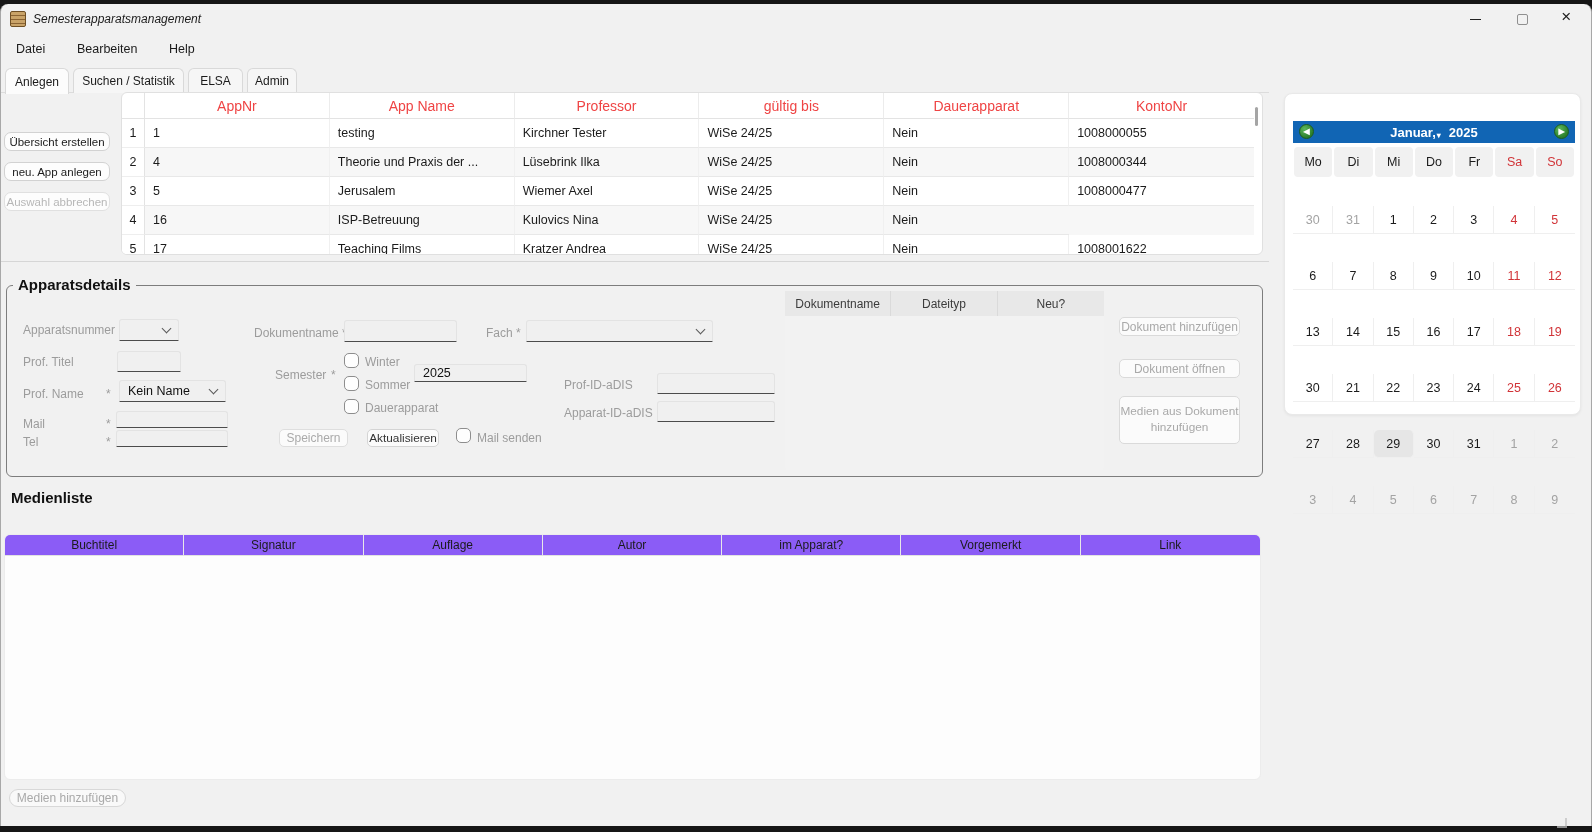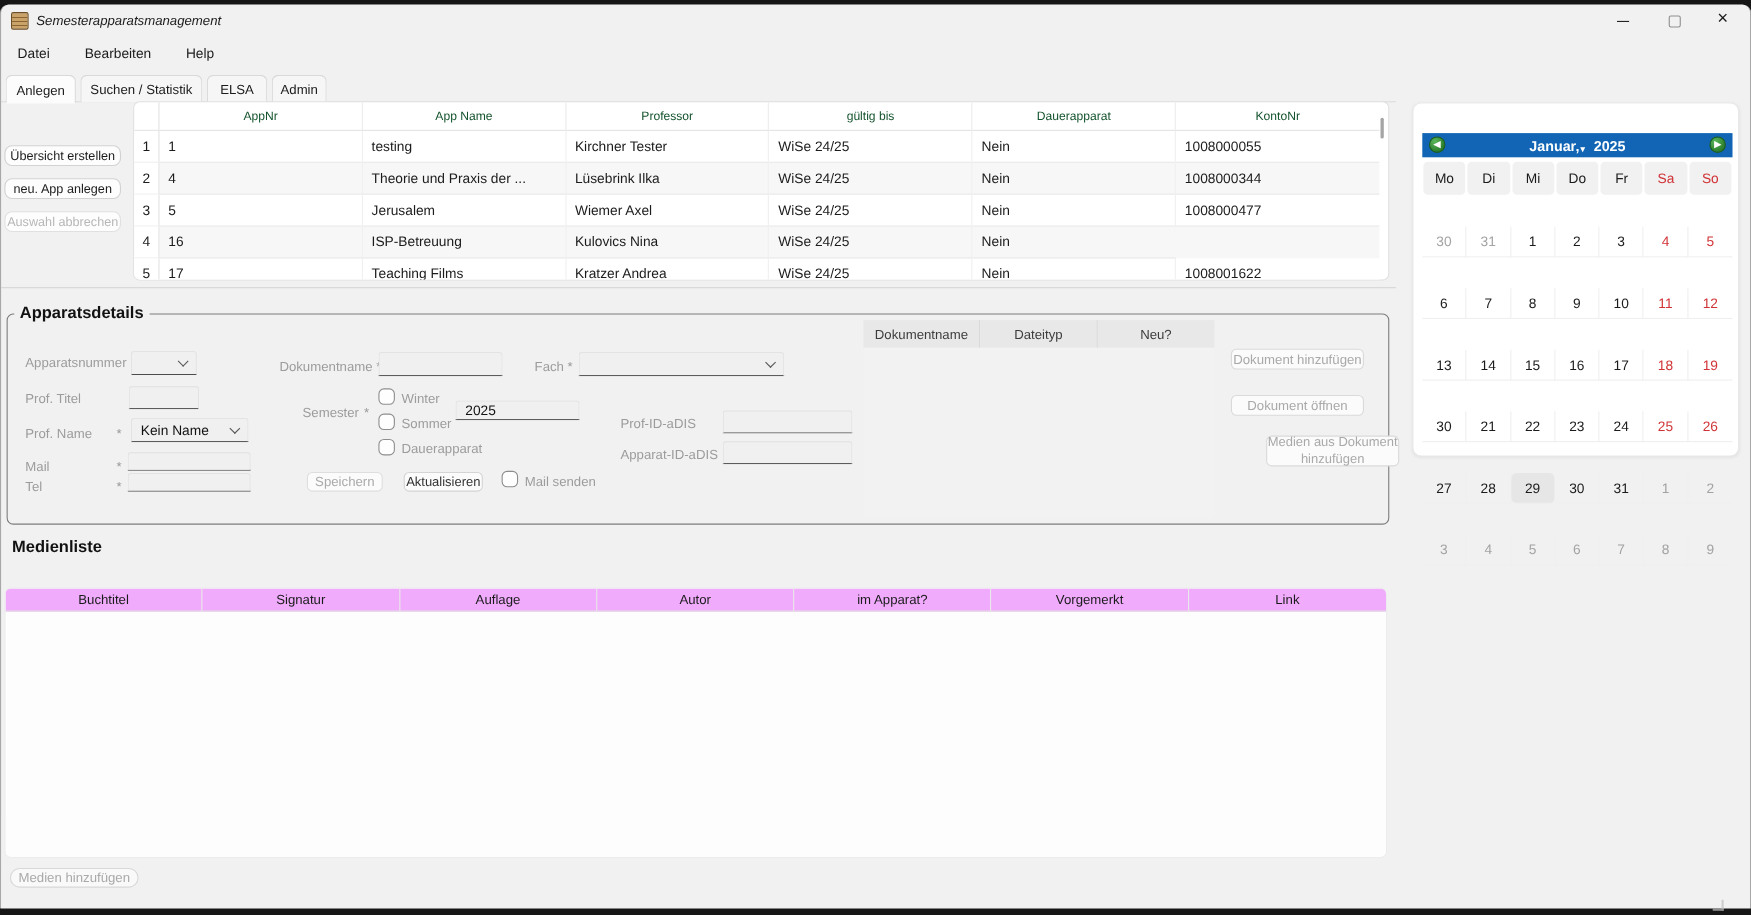--- a/index.html
+++ b/index.html
@@ -36,21 +36,21 @@
   .sbtn { position:absolute; left:3px; width:106px; height:19px; background:#fdfdfd; border:1px solid #d2d2d2;
           border-radius:7px; font-size:11.5px; color:#1b1b1b; white-space:nowrap;
           display:flex; align-items:center; justify-content:center; }
   #sbtn-0 { top:128px; } #sbtn-1 { top:158px; } #sbtn-2 { top:188px; color:#b7b7b7; border-color:#e0e0e0; }
 
   
   #appstable { position:absolute; left:120px; top:88px; width:1142px; height:163px; background:#fff;
                border:1px solid #e0e0e0; border-radius:6px; overflow:hidden; }
   .t-inner { position:absolute; left:0; top:0; right:8px; }
   .t-hrow { display:grid; grid-template-columns:23px repeat(6,1fr); height:26px; }
-  .t-hcell { display:flex; align-items:center; justify-content:center; font-size:11px; color:#14532d;
+  .t-hcell { display:flex; align-items:center; justify-content:center; font-size:14px; color:#ef4444;
              border-right:1px solid #ececec; border-bottom:1px solid #e3e3e3; }
   .t-hcell:first-child { border-right:1px solid #e3e3e3; }
   .t-hcell:last-child { border-right:none; }
   .t-row { display:grid; grid-template-columns:23px repeat(6,1fr); height:29px; background:#fff; }
   .t-row.alt { background:#f7f7f7; }
   .t-rownum { display:flex; align-items:center; justify-content:center; font-size:12.5px; color:#1b1b1b;
               background:#fff; border-right:1px solid #e3e3e3; border-bottom:1px solid #eee; }
   .t-cell { display:flex; align-items:center; padding-left:8px; font-size:12.5px; color:#1b1b1b;
             border-right:1px solid #f0f0f0; border-bottom:1px solid #e8e8e8; overflow:hidden; white-space:nowrap; }
   .t-cell:last-child { border-right:none; }
@@ -105,27 +105,27 @@
   
   #docpanel { position:absolute; left:784px; top:287px; width:319px; height:179px; background:#f2f2f2; border-radius:3px; }
   #dochead { display:grid; grid-template-columns:repeat(3,1fr); height:25px; }
   .doc-hcell { background:#e8e8e8; border-right:1px solid #dadada; display:flex; align-items:center; justify-content:center;
                font-size:12px; color:#3c3c3c; }
   .doc-hcell:last-child { border-right:none; }
   .dbtn { position:absolute; left:1118px; width:121px; background:#fbfbfb; border:1px solid #dadada; border-radius:5px;
           color:#a9a9a9; font-size:12px; display:flex; align-items:center; justify-content:center; text-align:center;
           white-space:nowrap; }
   #dbtn-0 { top:313px; height:19px; } #dbtn-1 { top:355px; height:19px; }
-  #dbtn-2 { top:392px; height:28px; line-height:1.35; white-space:normal; font-size:11.8px;margin-left:32px; }
+  #dbtn-2 { top:392px; height:48px; line-height:1.35; white-space:normal; font-size:11.8px; }
 
   
   #ml-title { position:absolute; left:10px; top:485px; font-size:15px; font-weight:bold; color:#111; }
   #mediacard { position:absolute; left:3px; top:530px; width:1257px; height:246px; background:#fdfdfd;
                border:1px solid #ececec; border-radius:6px; overflow:hidden; }
-  #ml-head { display:grid; grid-template-columns:repeat(7,1fr); height:21px; background:#f0abfc; }
+  #ml-head { display:grid; grid-template-columns:repeat(7,1fr); height:21px; background:#8b5cf6; }
   .ml-hcell { display:flex; align-items:center; justify-content:center; font-size:12px; color:#1b1b1b;
               border-right:1px solid #e8e8e8; border-bottom:1px solid #e2e2e2; }
   .ml-hcell:last-child { border-right:none; }
   #btn-medien { position:absolute; left:8px; top:785px; width:117px; height:18px; background:#f9f9f9;
                 border:1px solid #d8d8d8; border-radius:9px; color:#a9a9a9; font-size:12px;
                 display:flex; align-items:center; justify-content:center; white-space:nowrap; }
 
   
   #calcard { position:absolute; left:1283px; top:89px; width:297px; height:322px; background:#fff;
              border:1px solid #e9e9e9; border-radius:8px; box-shadow:0 1px 3px rgba(0,0,0,0.06); }

